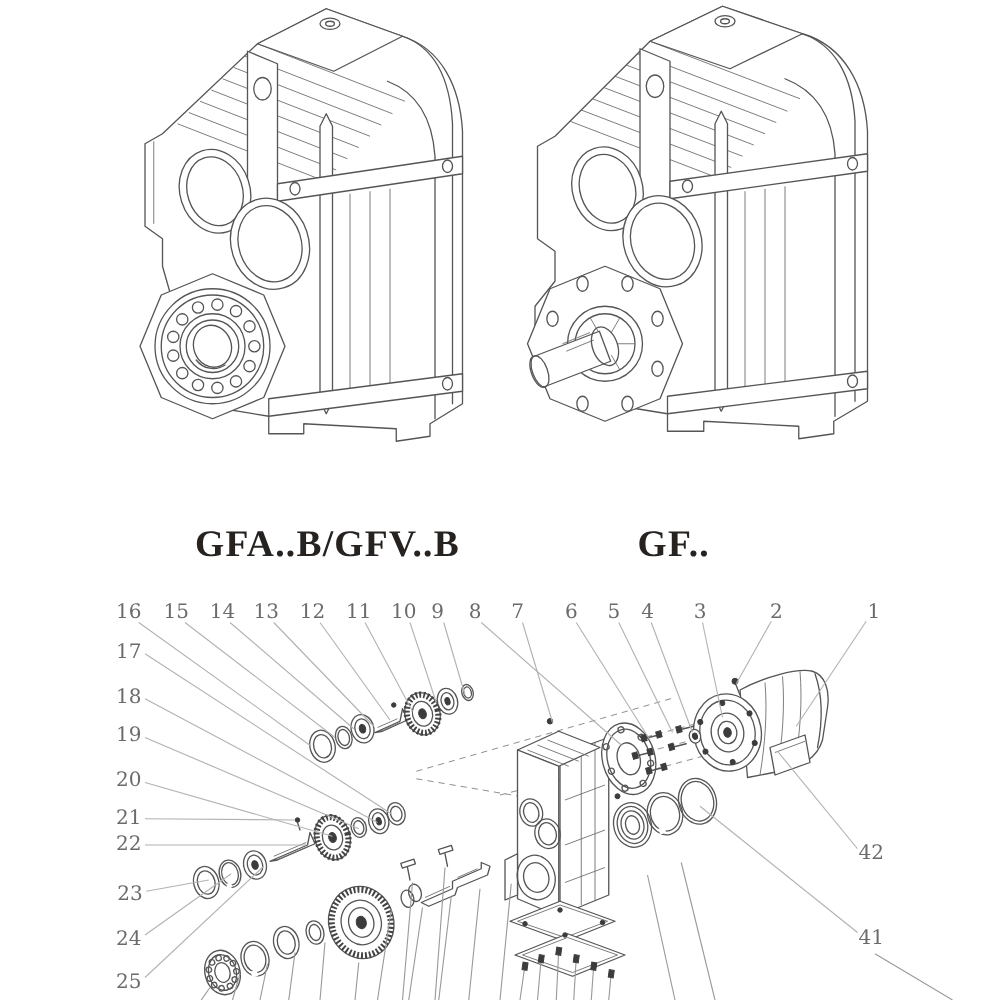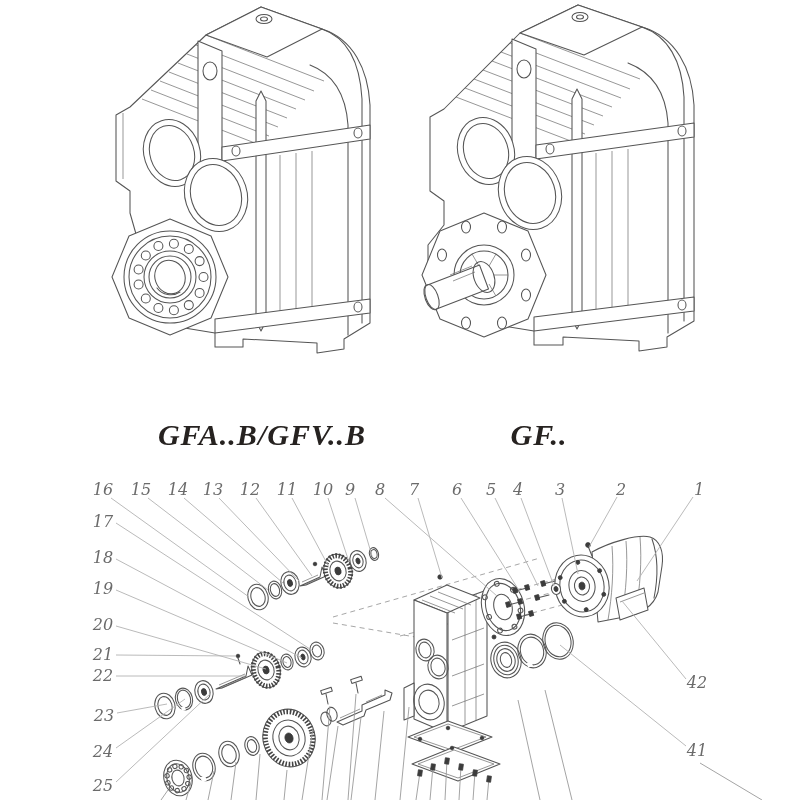--- a/index.html
+++ b/index.html
@@ -1,17 +1,17 @@
 <!DOCTYPE html>
 <html><head>
 <meta charset="utf-8">
 <style>
   html,body{margin:0;padding:0;background:#ffffff;}
   #stage{position:relative;width:800px;height:800px;background:#ffffff;overflow:hidden;
-         font-family:"Liberation Serif", serif;font-style:italic;}
+         font-family:"Liberation Serif", serif;}
   svg{position:absolute;left:0;top:0;}
   .part{stroke:#555;stroke-width:1.05;fill:none;stroke-linejoin:round;stroke-linecap:round;}
   .partf{stroke:#555;stroke-width:1.05;fill:#ffffff;stroke-linejoin:round;}
   .thin{stroke:#6a6a6a;stroke-width:0.7;fill:none;}
   .dark{fill:#3c3c3c;stroke:#3c3c3c;stroke-width:0.8;}
   .dash{stroke:#8f8f8f;stroke-width:0.8;fill:none;stroke-dasharray:5 4;}
   .leader{stroke:#b2b2b2;stroke-width:0.9;}
   .cut{stroke:#9a9a9a;stroke-width:0.9;}
   .callout{font-family:"DejaVu Serif", serif;font-size:16px;fill:#6b6b6b;}
   .figlabel{font-family:"Liberation Serif", serif;font-weight:700;font-size:30px;

